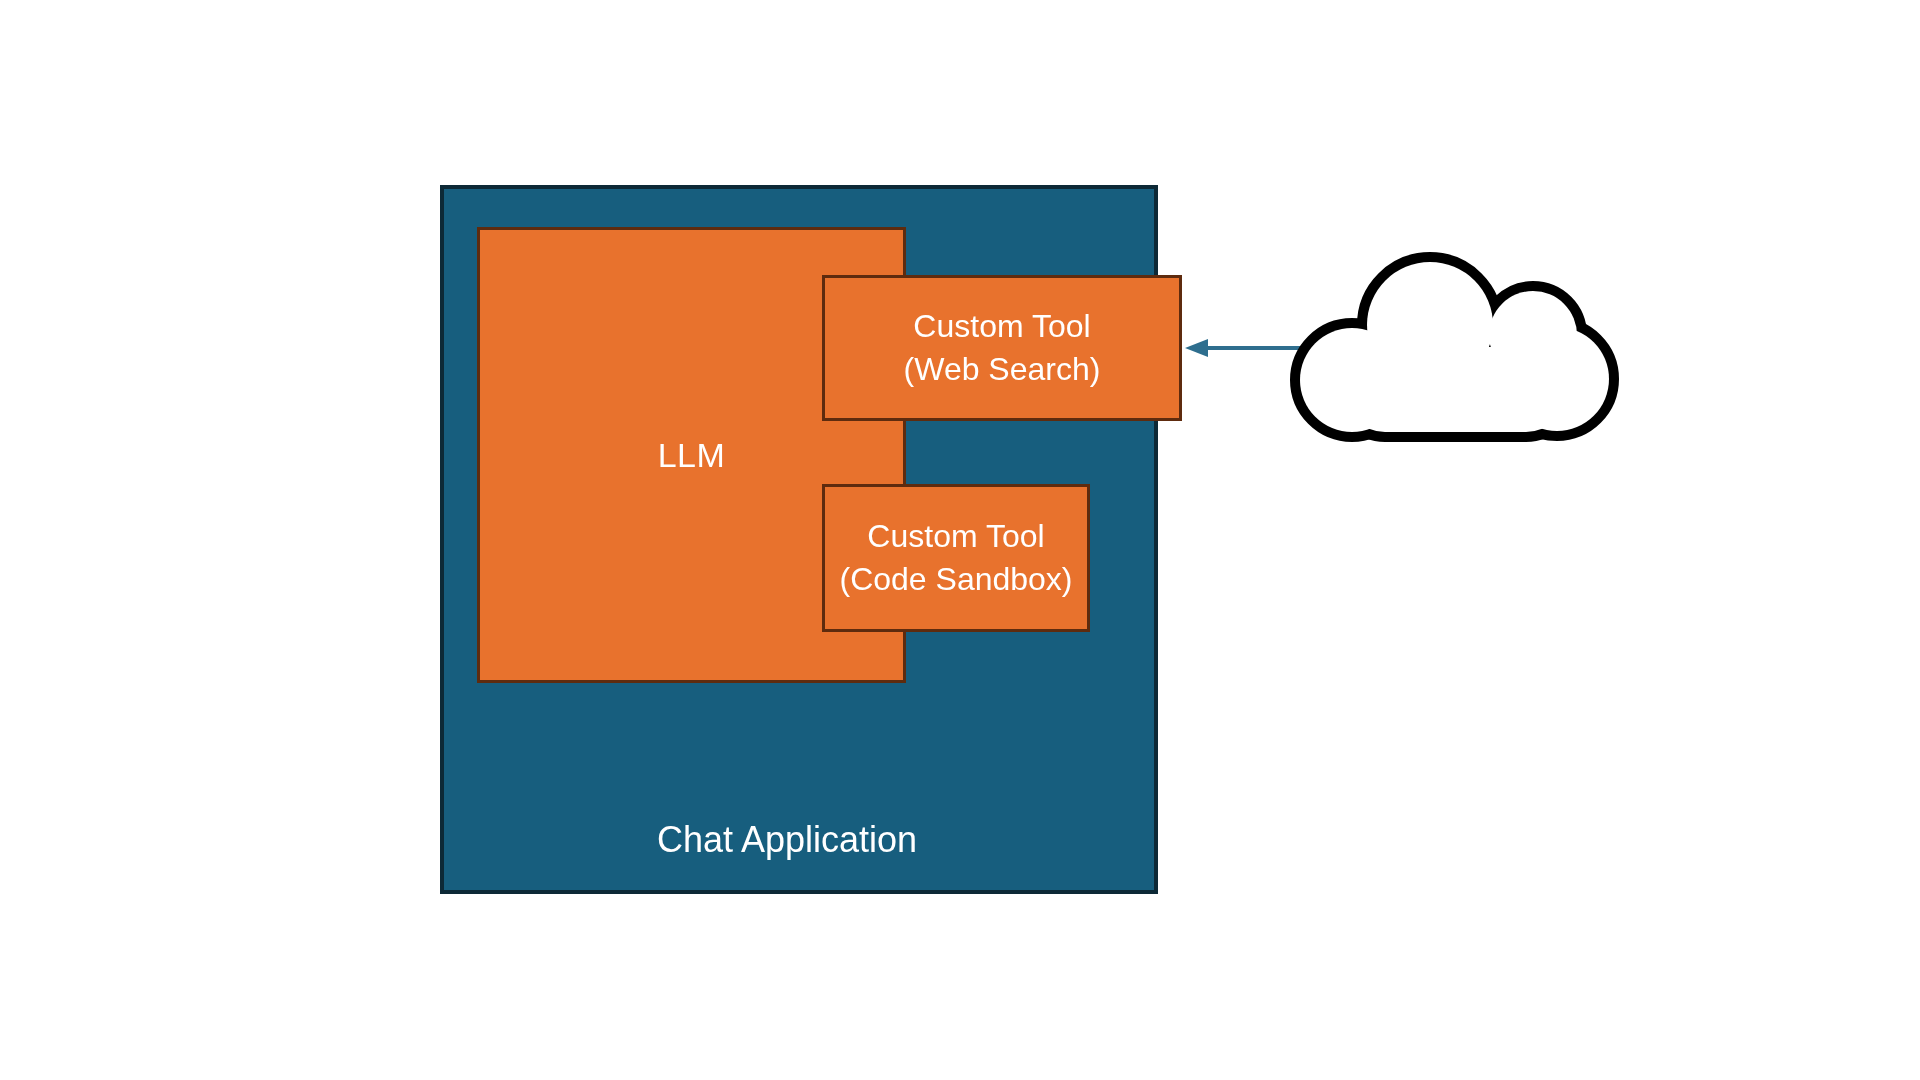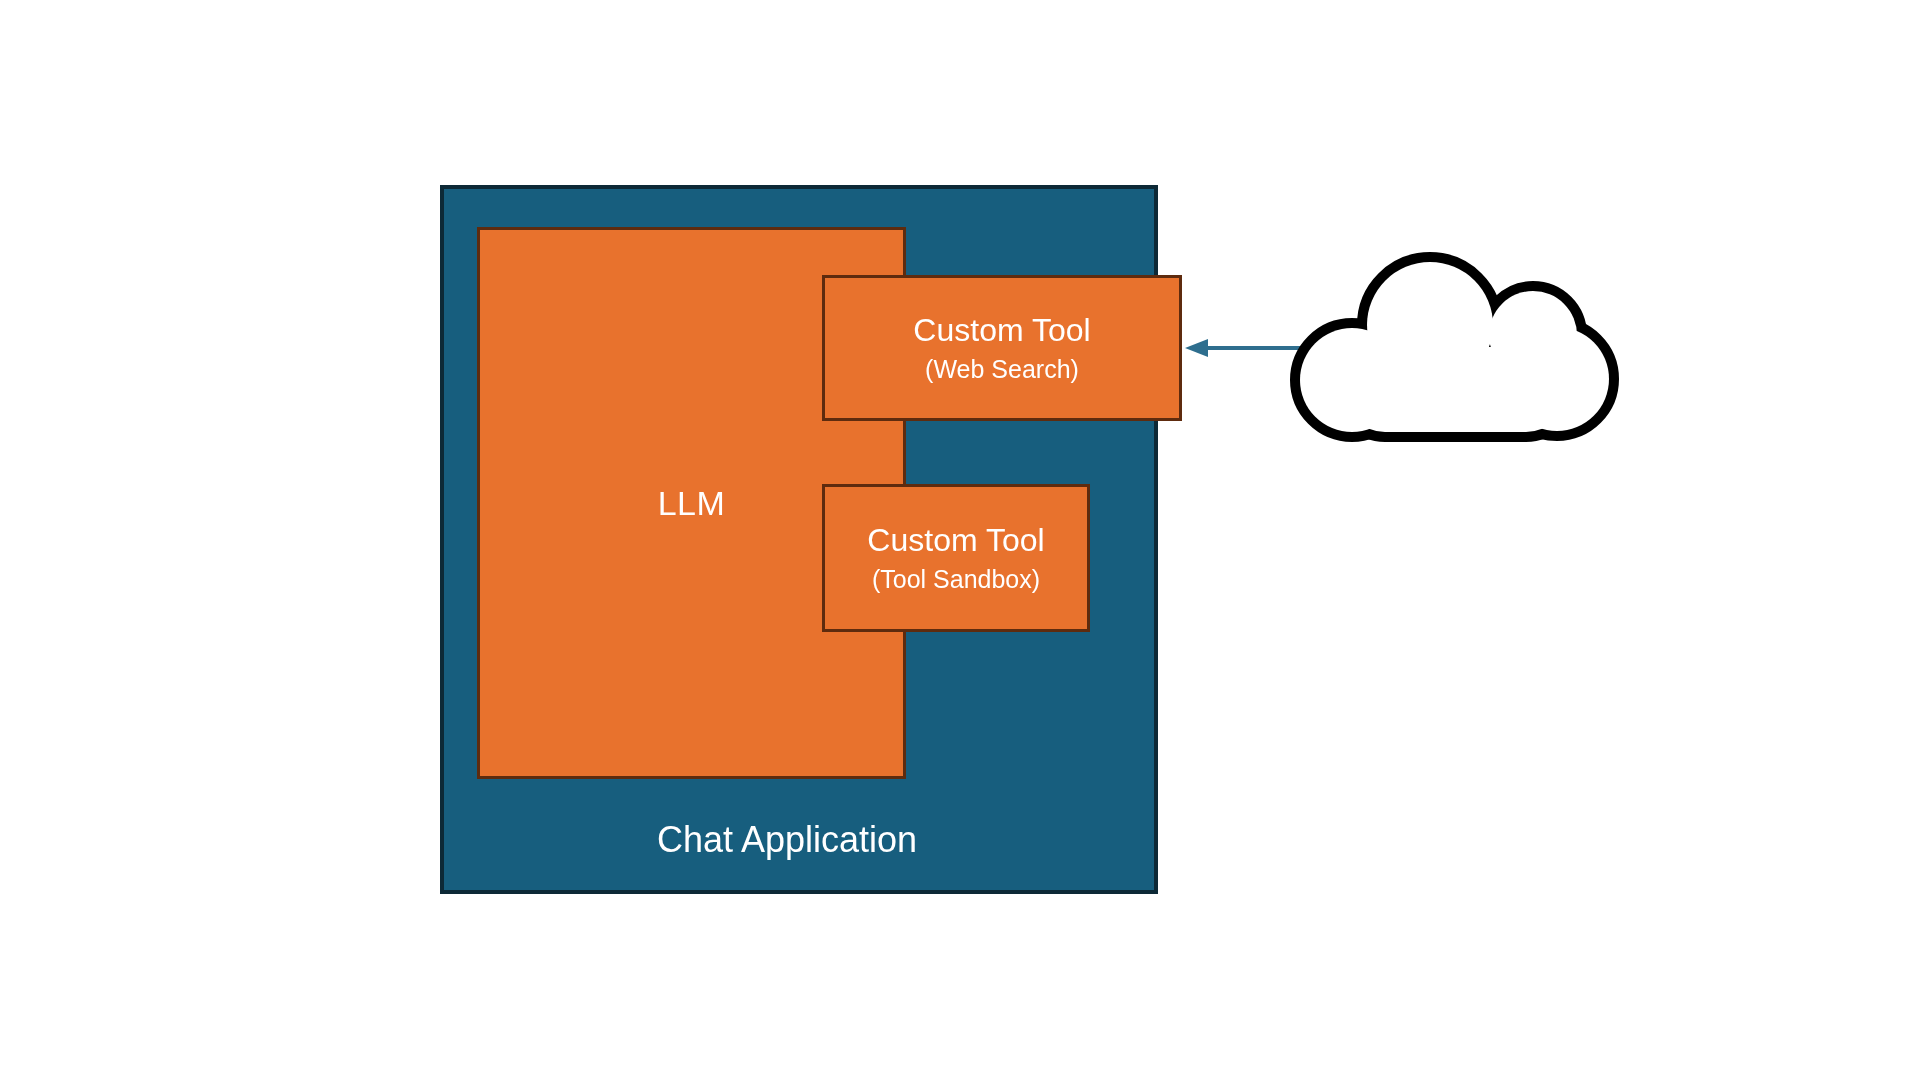--- a/index.html
+++ b/index.html
@@ -23,21 +23,21 @@
     height: 709px;
     background: #175E7E;
     border: 4px solid #0D2936;
     box-sizing: border-box;
   }
   .llm-box {
     position: absolute;
     left: 477px;
     top: 227px;
     width: 429px;
-    height: 552px;
+    height: 456px;
     background: #E8722D;
     border: 3px solid #5E2B0E;
     box-sizing: border-box;
     display: flex;
     align-items: center;
     justify-content: center;
   }
   .llm-label {
     color: #ffffff;
     font-size: 34px;
@@ -68,21 +68,21 @@
     top: 484px;
     width: 268px;
     height: 148px;
   }
   .tool-title {
     font-size: 32px;
     font-weight: 500;
     line-height: 1.15;
   }
   .tool-subtitle {
-    font-size: 25px;
+    font-size: 32px;
     font-weight: 500;
     line-height: 1.2;
   }
   .chat-app-label {
     position: absolute;
     left: 428px;
     top: 818px;
     width: 718px;
     text-align: center;
     color: #ffffff;
@@ -116,21 +116,21 @@
     <span class="llm-label">LLM</span>
   </div>
 
   <div class="tool-box tool-web">
     <div class="tool-title">Custom Tool</div>
     <div class="tool-subtitle">(Web Search)</div>
   </div>
 
   <div class="tool-box tool-code">
     <div class="tool-title">Custom Tool</div>
-    <div class="tool-subtitle">(Tool Sandbox)</div>
+    <div class="tool-subtitle">(Code Sandbox)</div>
   </div>
 
   <div class="chat-app-label">Chat Application</div>
 
   <svg class="arrow-svg" viewBox="0 0 130 26" xmlns="http://www.w3.org/2000/svg">
     <line x1="127" y1="13" x2="24" y2="13" stroke-width="4" stroke="#2E6E8E"></line>
     <polygon points="5,13 28,4 28,22" fill="#2E6E8E"></polygon>
   </svg>
 
   <svg class="cloud-svg" viewBox="0 0 345 201" xmlns="http://www.w3.org/2000/svg">

